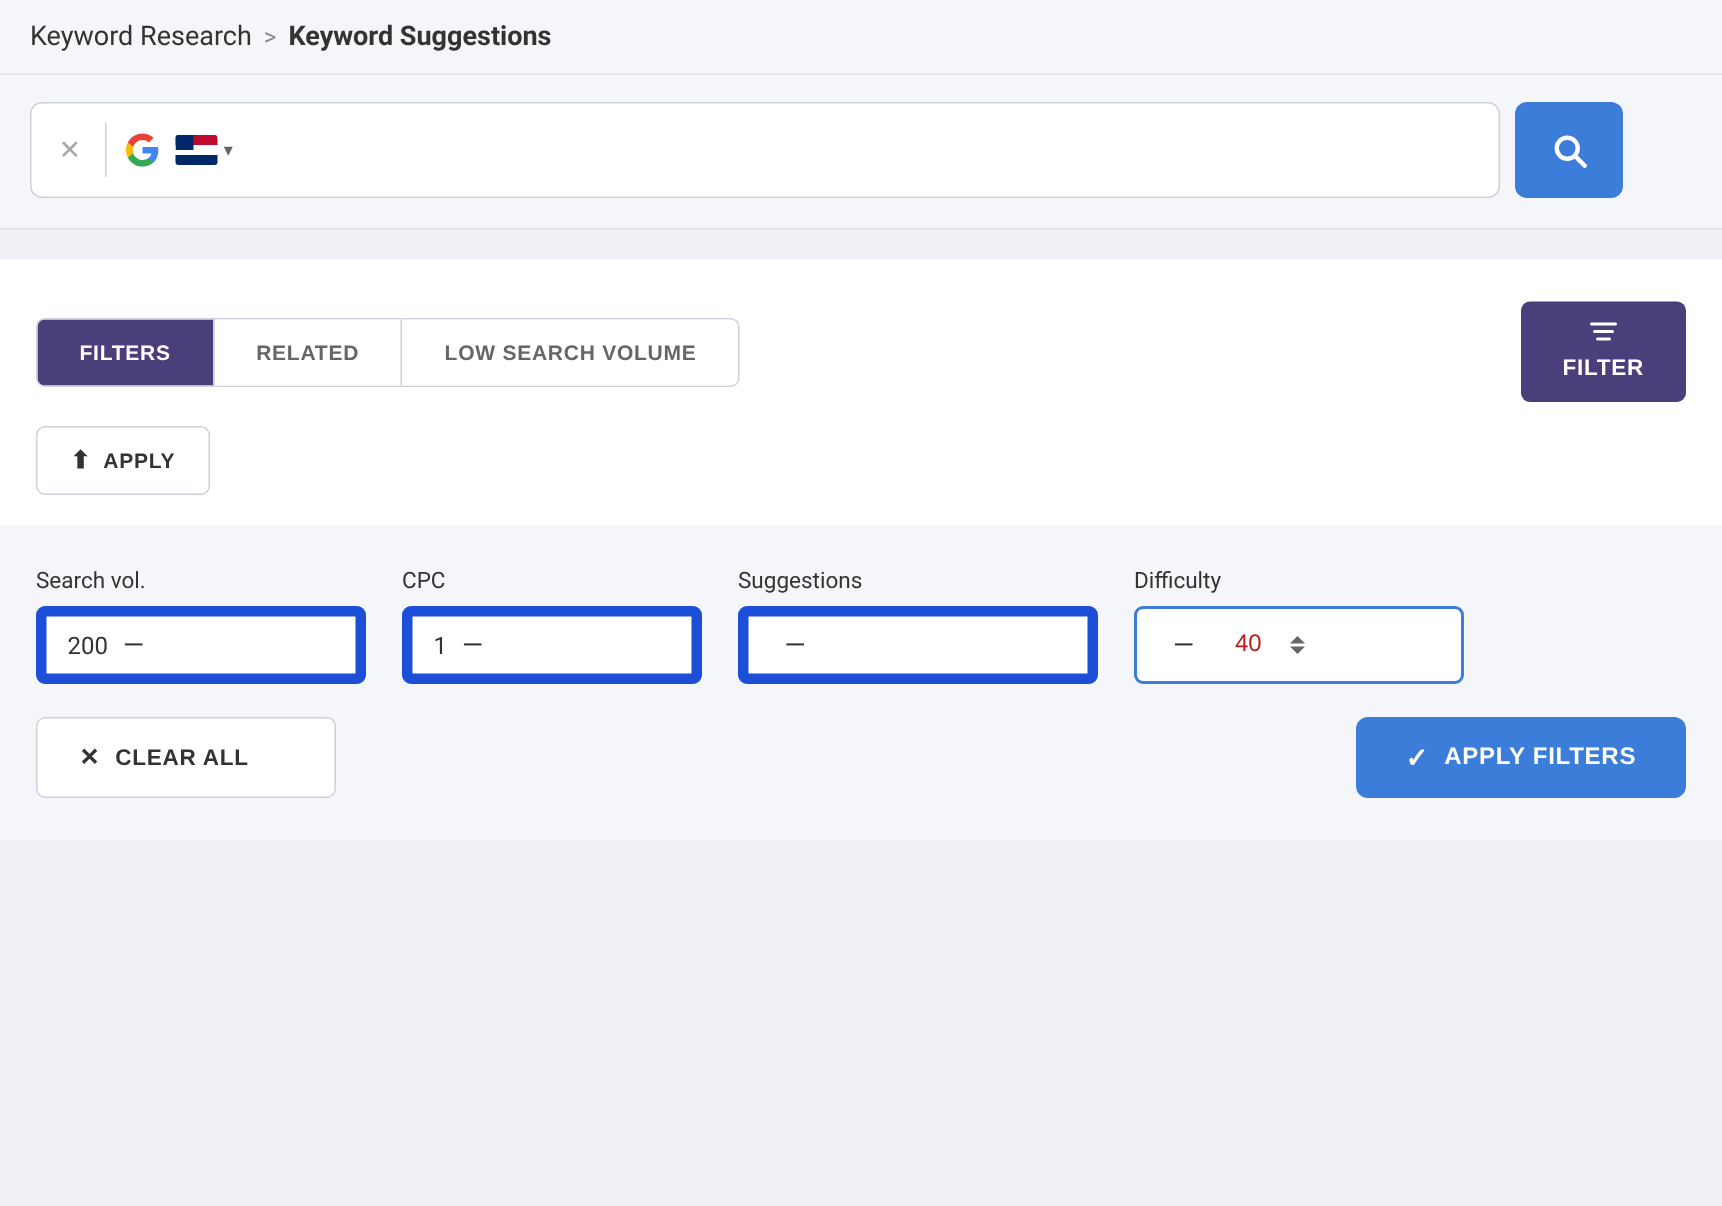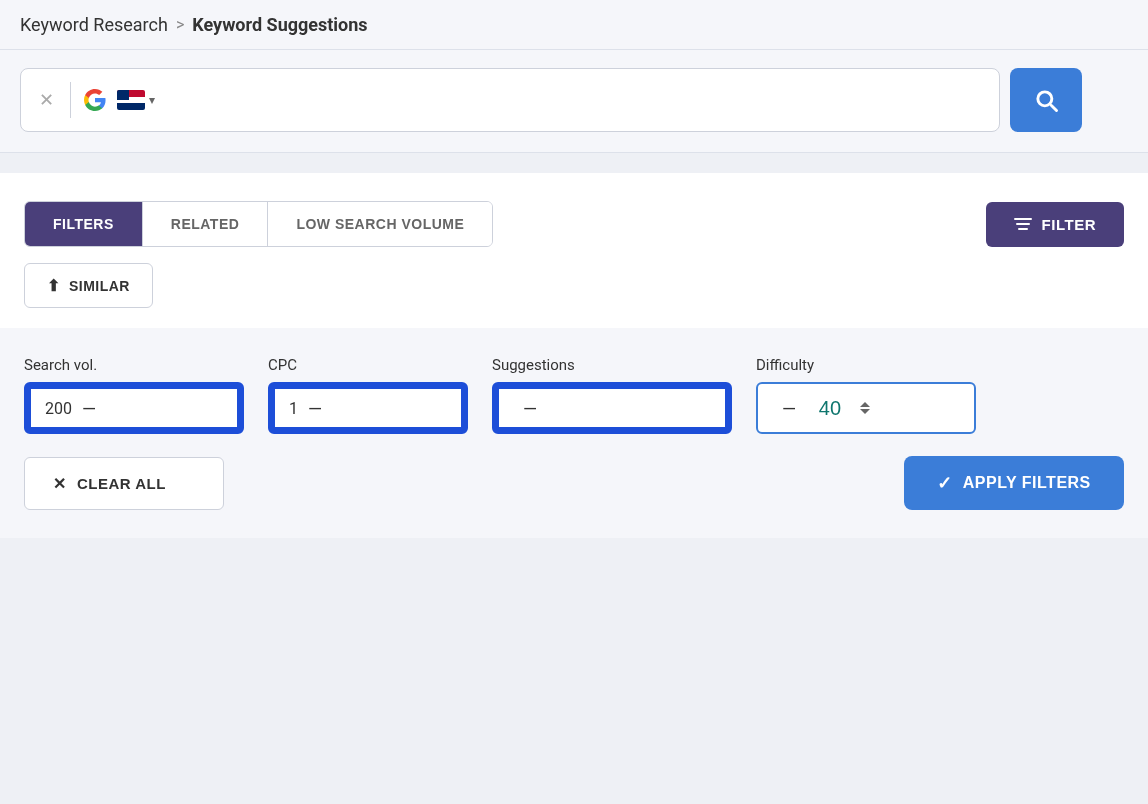--- a/index.html
+++ b/index.html
@@ -173,20 +173,21 @@
       gap: 10px;
       background: #4a3f7a;
       color: #fff;
       border: none;
       border-radius: 6px;
       padding: 14px 28px;
       font-size: 15px;
       font-weight: 600;
       letter-spacing: 0.5px;
       cursor: pointer;
+      flex-direction: column;
     }
     .filter-icon {
       display: flex;
       flex-direction: column;
       gap: 3px;
     }
     .filter-icon span {
       display: block;
       height: 2px;
       background: #fff;
@@ -254,22 +255,22 @@
       color: #333;
     }
     .filter-dash {
       margin: 0 10px;
       color: #333;
       font-size: 18px;
     }
     .filter-input-number {
       border: none;
       outline: none;
-      font-size: 20px;
-      color: #0f766e;
+      font-size: 16px;
+      color: #b91c1c;
       background: transparent;
       width: 50px;
       text-align: right;
     }
     .spinner {
       display: flex;
       flex-direction: column;
       gap: 2px;
       margin-left: 4px;
       cursor: pointer;
@@ -380,21 +381,21 @@
         <span></span>
         <span></span>
         <span></span>
       </div>
       <span>FILTER</span>
     </button>
   </div>
   <div>
     <button class="export-btn">
       <span class="export-icon">⬆</span>
-      <span>SIMILAR</span>
+      <span>APPLY</span>
     </button>
   </div>
 </div>
 
 <div class="filters-section">
   <div class="filter-fields-row">
 
     <div class="filter-field">
       <span class="filter-field-label">Search vol.</span>
       <div class="filter-input-box" style="width:220px;">

